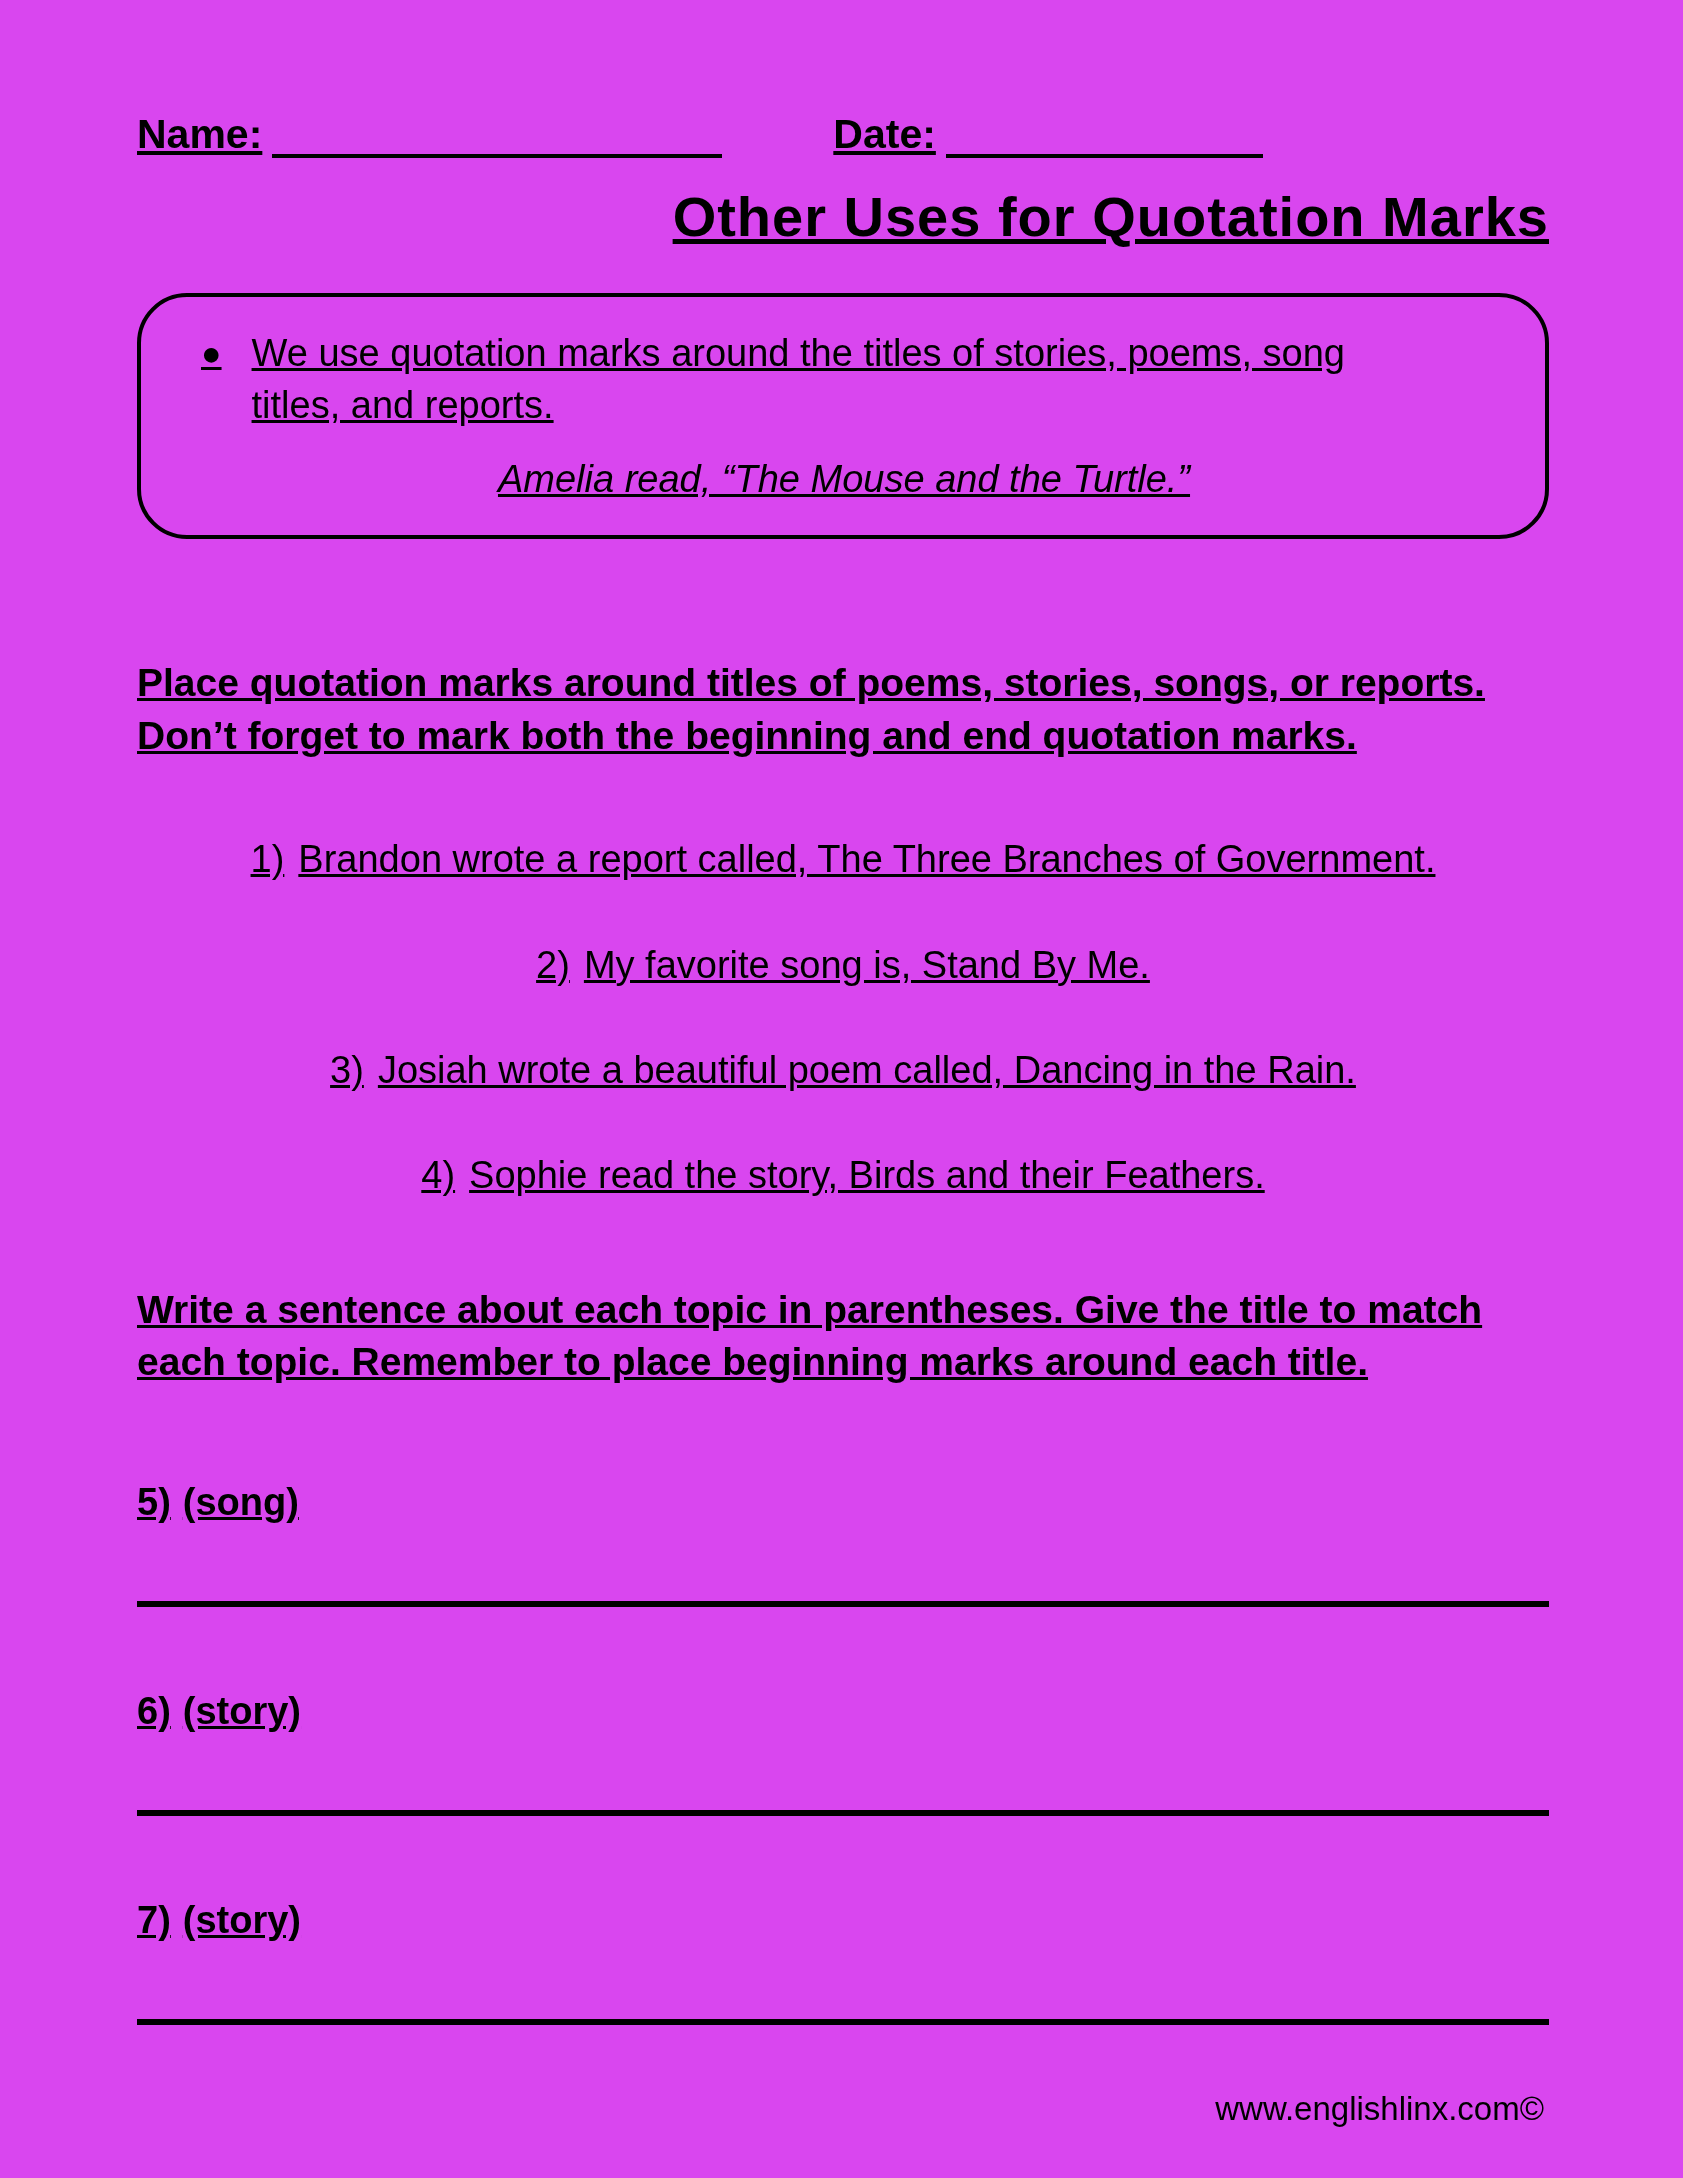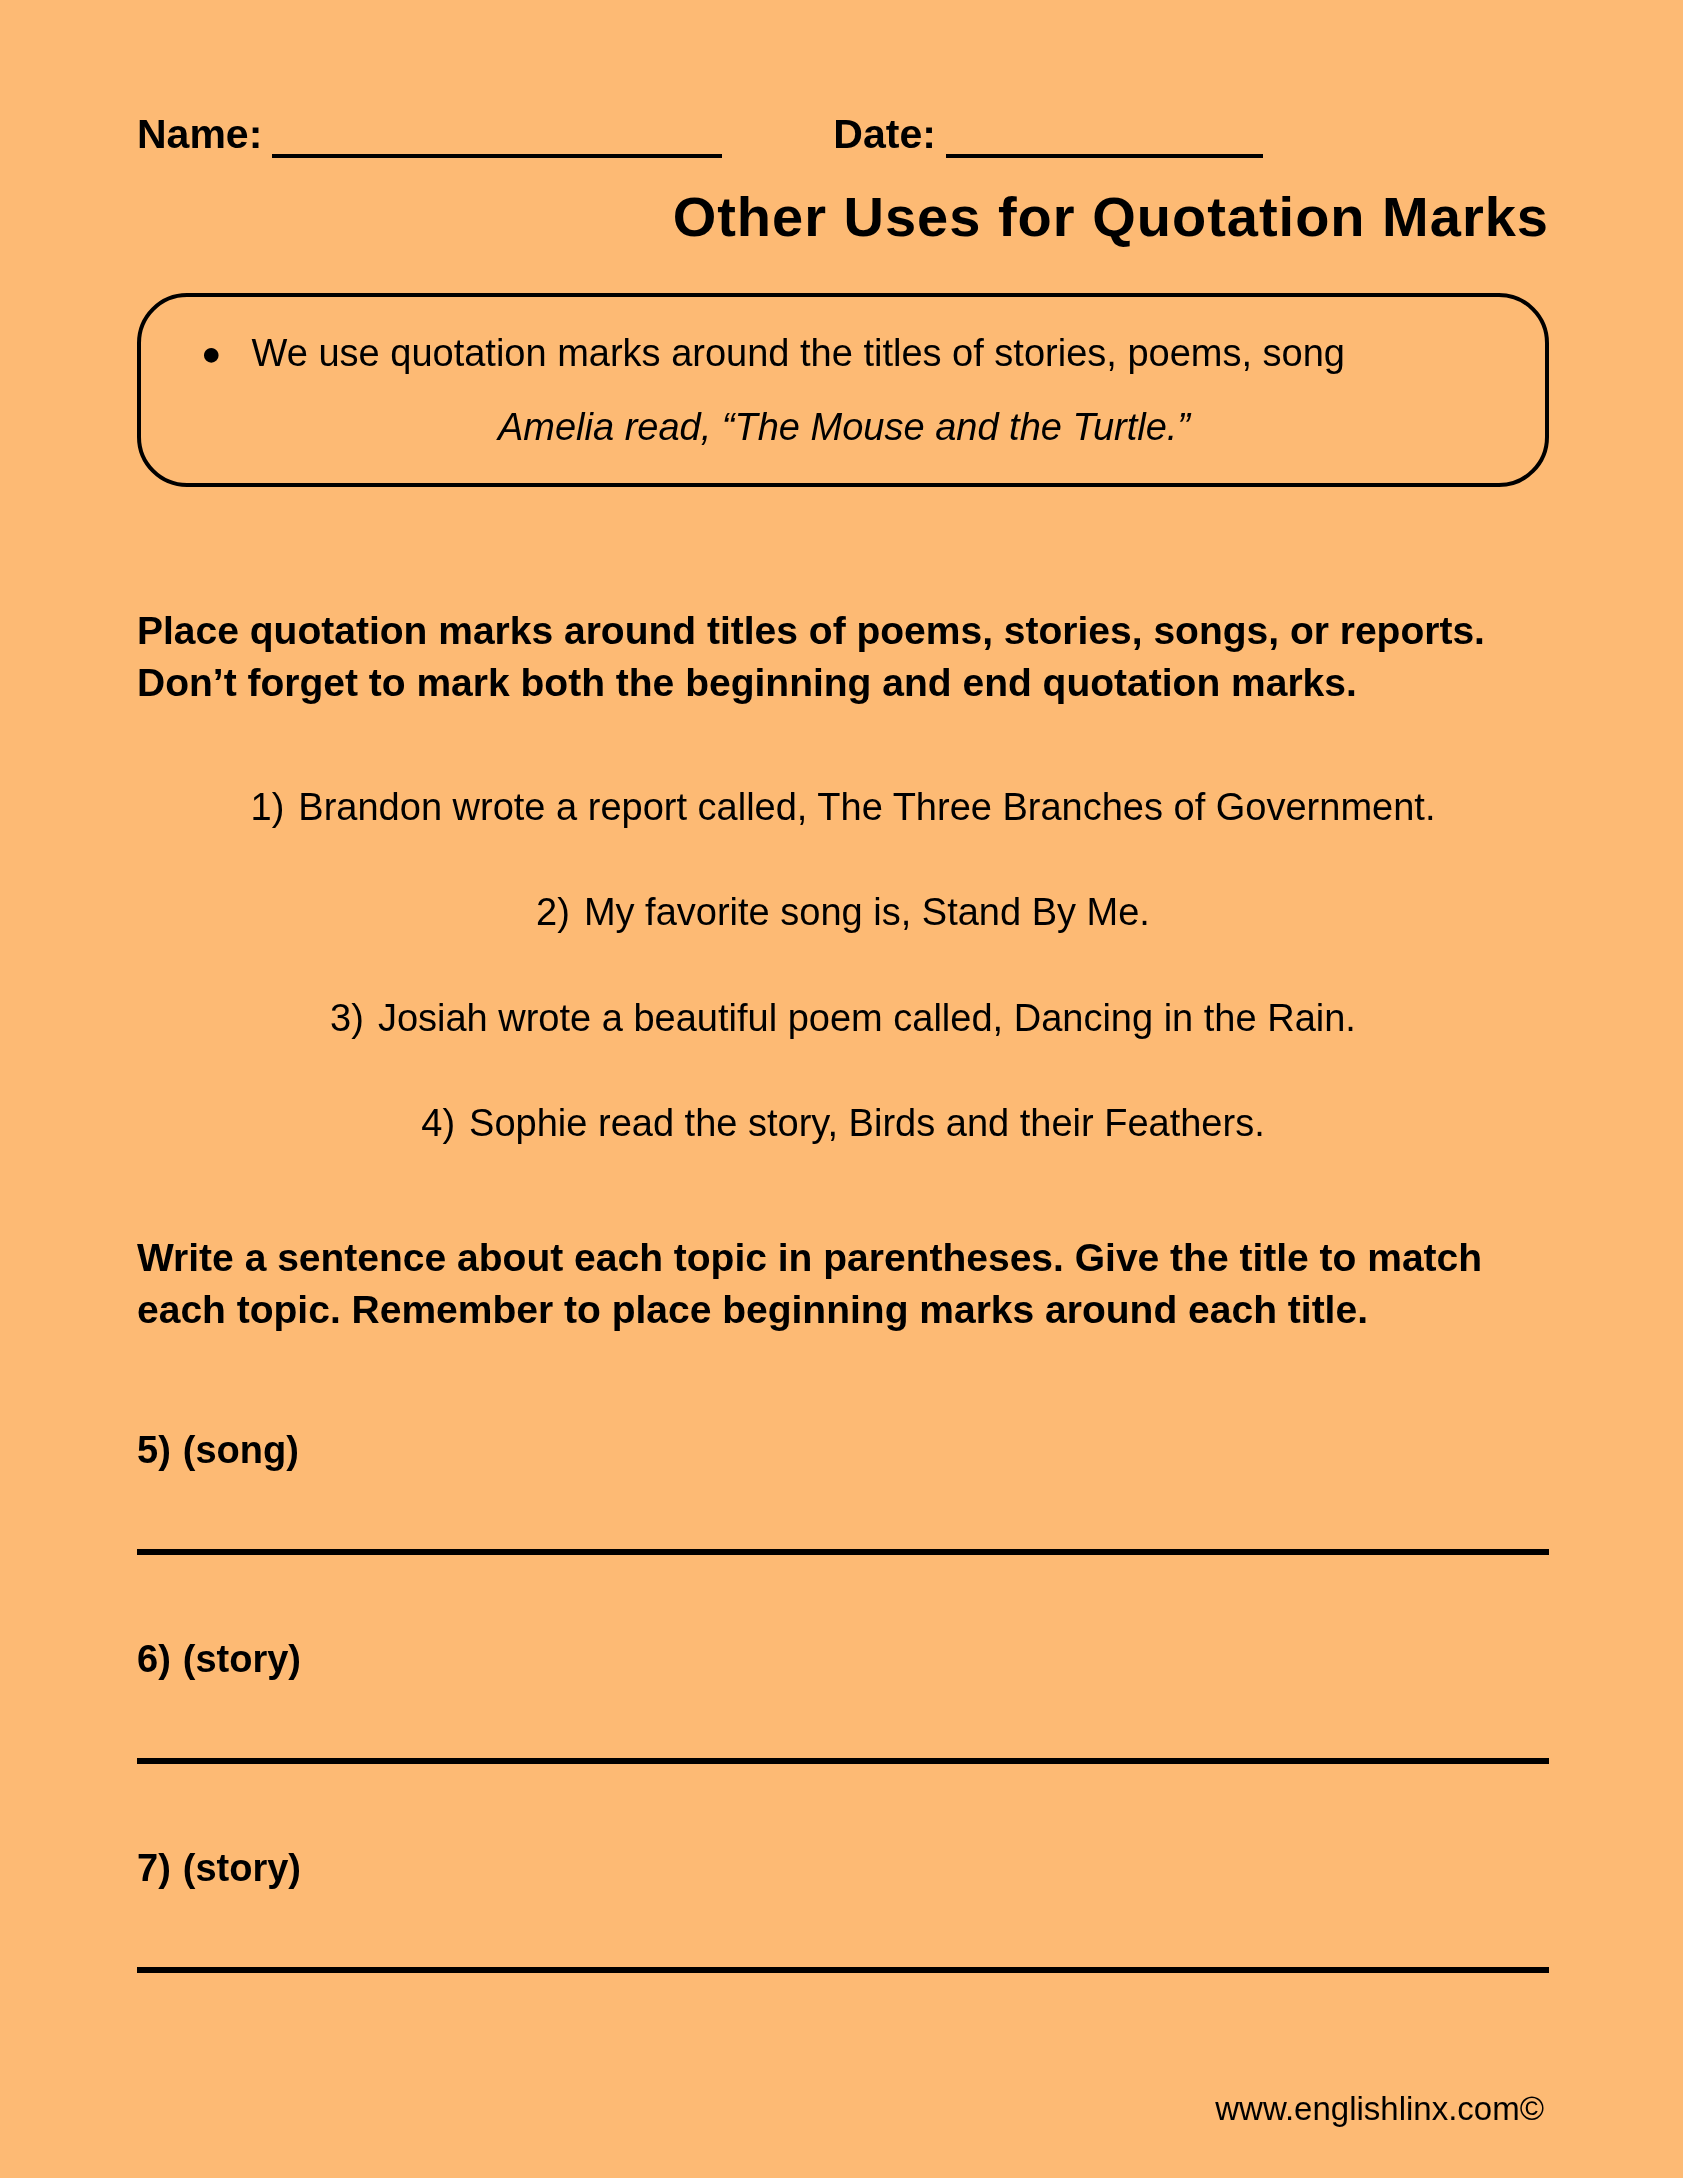--- a/index.html
+++ b/index.html
@@ -2,24 +2,25 @@
 <html><head>
 <meta charset="utf-8">
 <style>
   html, body { margin: 0; padding: 0; background: #ffffff; }
   .page {
     position: relative;
     width: 1683px;
     height: 2178px;
     box-sizing: border-box;
     padding: 111px 134px 0 137px;
-    background: #fdba74;
+    background: #d946ef;
     color: #000000;
     font-family: "Liberation Sans", sans-serif;
     overflow: hidden;
+    text-decoration: underline;
   }
 
   
   .topline { font-size: 41px; font-weight: 600; white-space: nowrap; }
   .blank {
     display: inline-block;
     border-bottom: 4px solid #000;
     height: 40px;
     vertical-align: bottom;
     margin-left: 10px;
@@ -107,20 +108,21 @@
     <span>Name:</span><span class="blank name-blank"></span><span class="date-label">Date:</span><span class="blank date-blank"></span>
   </div>
 
   <h1 class="title">Other Uses for Quotation Marks</h1>
 
   <div class="rule-box">
     <div class="bullet-row">
       <span class="bullet-dot">●</span>
       <div class="bullet-text">
         <span>We use quotation marks around the titles of stories, poems, song</span>
+        <span>titles, and reports.</span>
       </div>
     </div>
     <div class="example">Amelia read, “The Mouse and the Turtle.”</div>
   </div>
 
   <p class="instructions first">
     <span>Place quotation marks around titles of poems, stories, songs, or reports.</span>
     <span>Don’t forget to mark both the beginning and end quotation marks.</span>
   </p>
 

